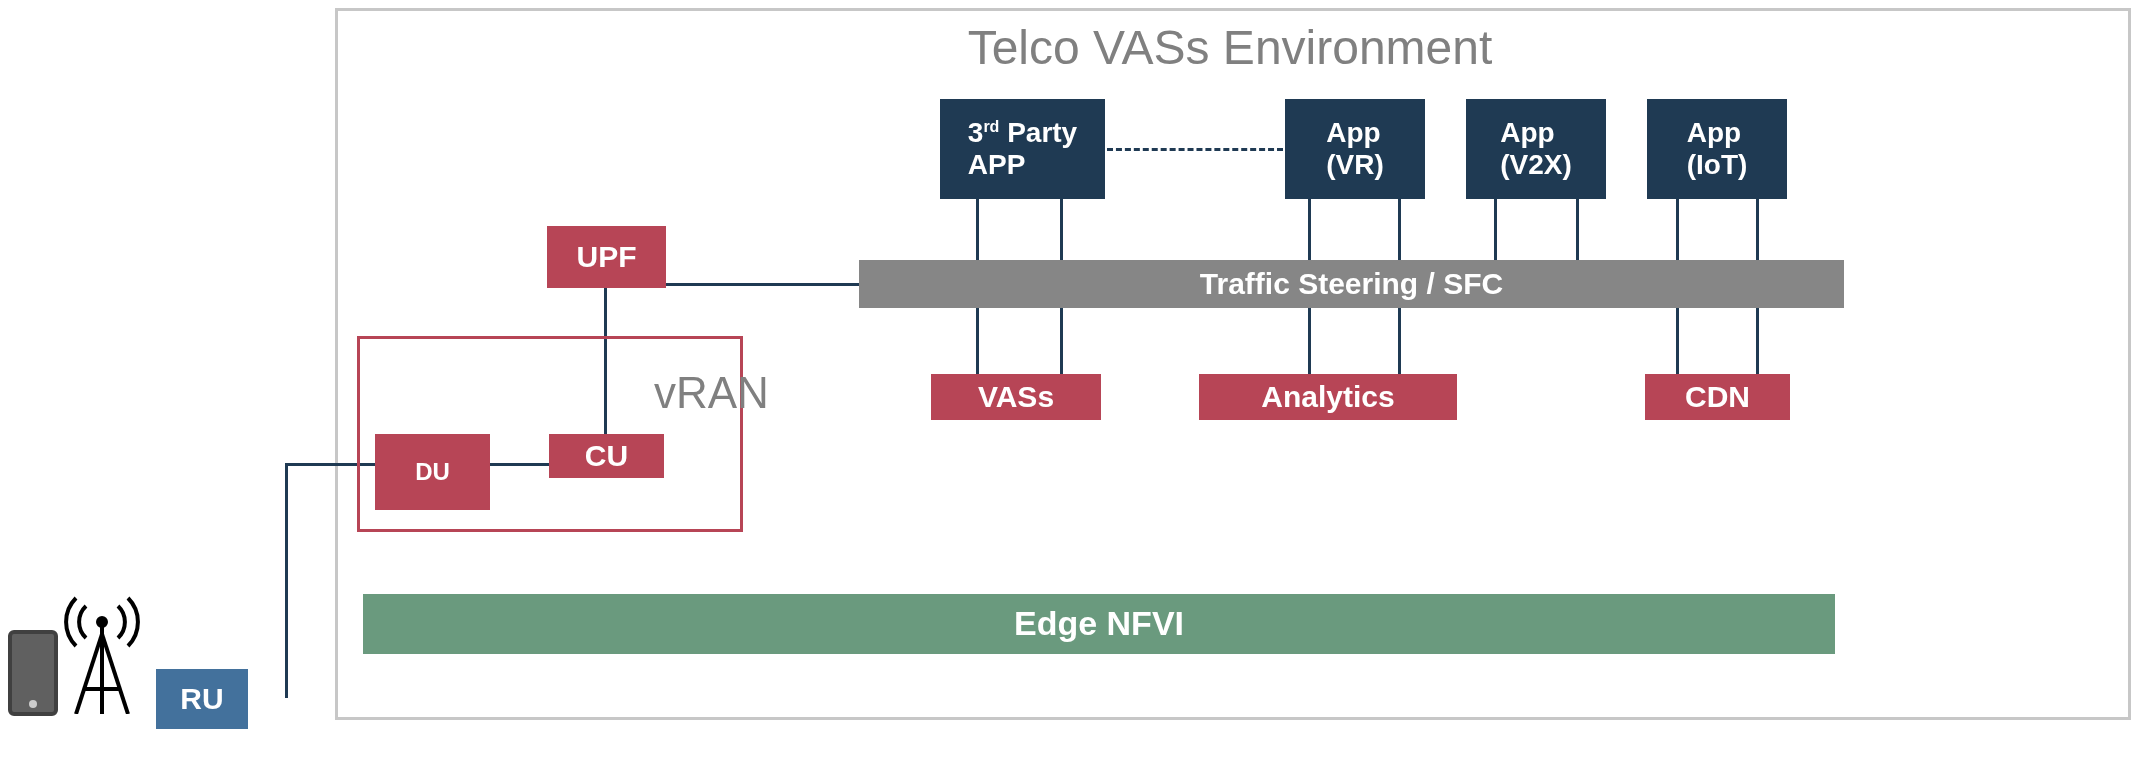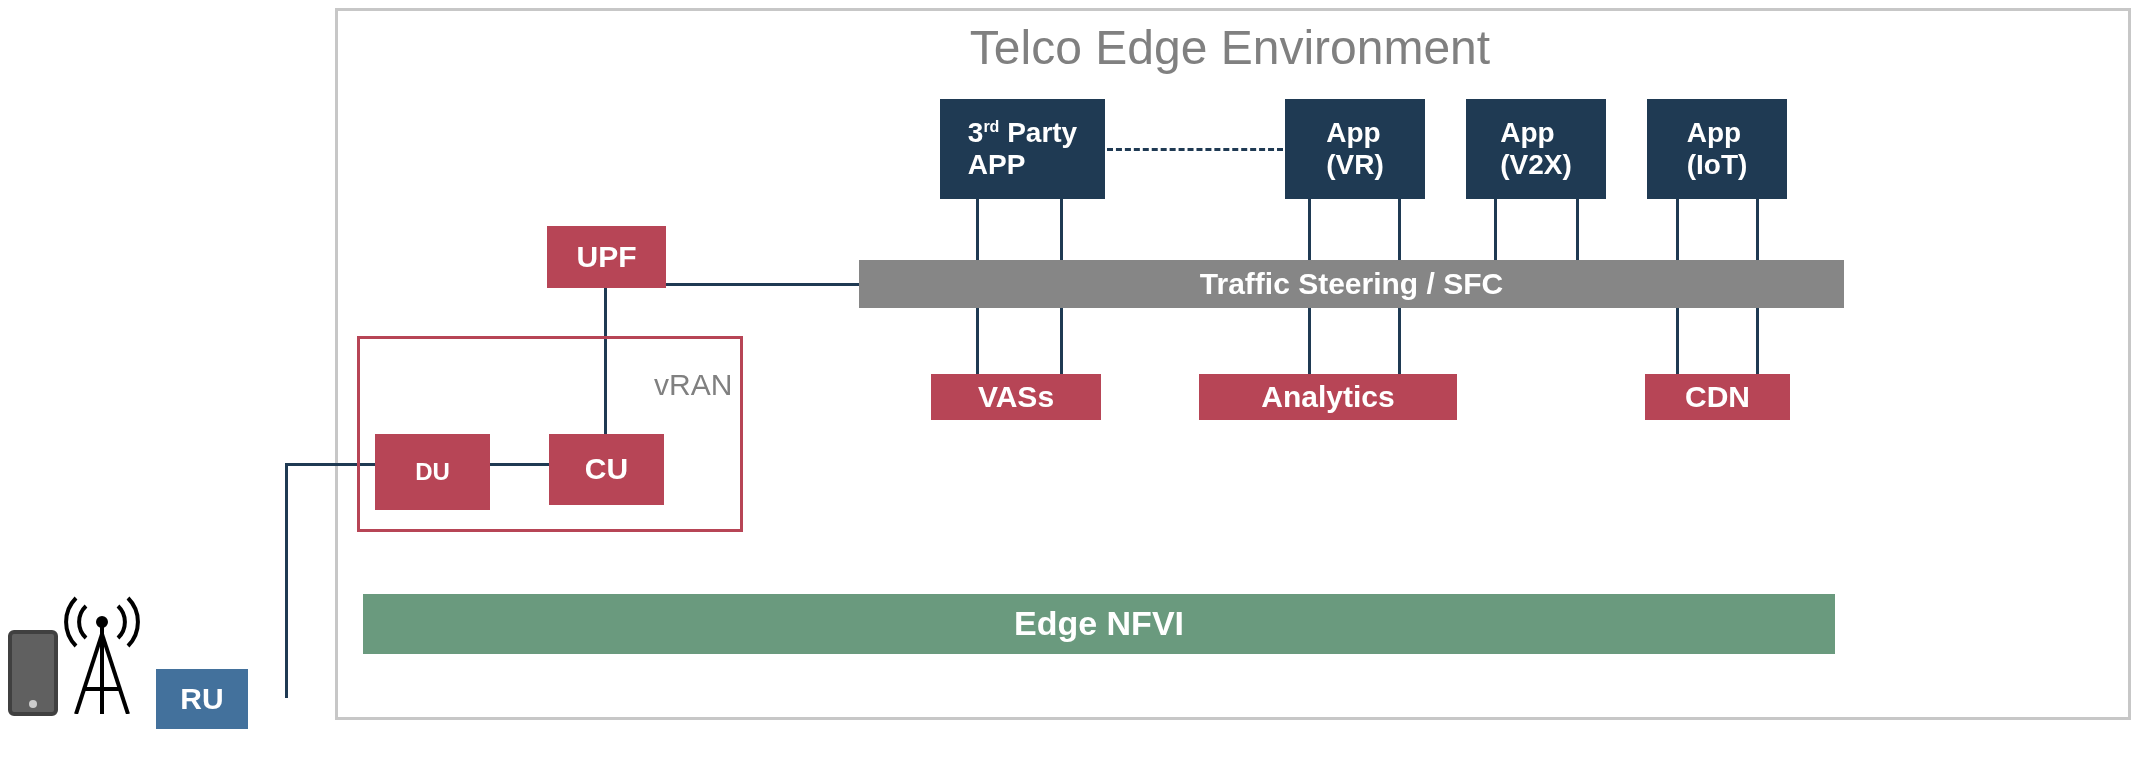--- a/index.html
+++ b/index.html
@@ -1,28 +1,28 @@
 <!DOCTYPE html>
 <html><head>
 <meta charset="utf-8">
 <style>
 html,body{margin:0;padding:0}
 body{width:2136px;height:762px;font-family:Arial,Helvetica,sans-serif;position:relative;background:#fff}
 .frame{position:absolute;left:335px;top:8px;width:1790px;height:706px;border:3px solid #c7c7c7}
 .title{position:absolute;left:700px;top:20px;width:1060px;text-align:center;font-size:48px;color:#808080}
 .vran-frame{position:absolute;left:357px;top:336px;width:380px;height:190px;border:3px solid #b74556}
-.vran-label{position:absolute;left:654px;top:368px;font-size:30px;color:#808080}
+.vran-label{position:absolute;left:654px;top:368px;font-size:44px;color:#808080}
 .box{position:absolute;display:flex;align-items:center;justify-content:center;font-weight:bold;color:#fff;text-align:left;line-height:1.15}
 .red{background:#b74556}
 .navy{background:#1f3a53}
 .grey{background:#868686}
 .green{background:#6a9a7e}
 .blue{background:#43719c}
 .du{left:375px;top:434px;width:115px;height:76px;font-size:24px}
-.cu{left:549px;top:434px;width:115px;height:71px;font-size:30px}
+.cu{left:549px;top:434px;width:115px;height:44px;font-size:30px}
 .upf{left:547px;top:226px;width:119px;height:62px;font-size:30px}
 .app{top:99px;width:140px;height:100px;font-size:28px}
 .app1{left:940px;width:165px}
 .app2{left:1285px}
 .app3{left:1466px}
 .app4{left:1647px}
 .sup{font-size:16px;vertical-align:super}
 .sfc{left:859px;top:260px;width:985px;height:48px;font-size:30px}
 .svc{top:374px;height:46px;font-size:30px}
 .vass{left:931px;width:170px}
@@ -32,21 +32,21 @@
 .ru{left:156px;top:669px;width:92px;height:60px;font-size:30px}
 .elbow{position:absolute;border:0 solid #1f3a53}
 .phone{position:absolute;left:8px;top:630px;width:42px;height:78px;border:4px solid #404040;border-radius:6px;background:#606060}
 .phone-btn{position:absolute;left:50%;bottom:4px;width:8px;height:8px;margin-left:-4px;border-radius:50%;background:#ccc}
 .tower{position:absolute;left:62px;top:594px;width:80px;height:120px}
 </style>
 </head>
 <body>
 
 <div class="frame"></div>
-<div class="title">Telco Edge Environment</div>
+<div class="title">Telco VASs Environment</div>
 
 <div class="elbow" style="left:666px;top:283px;width:193px;height:0;border-top-width:3px"></div>
 
 <div class="elbow" style="left:604px;top:288px;width:0;height:146px;border-left-width:3px"></div>
 
 <div class="elbow" style="left:490px;top:463px;width:59px;height:0;border-top-width:3px"></div>
 
 <div class="elbow" style="left:285px;top:463px;width:90px;height:232px;border-left-width:3px;border-top-width:3px"></div>
 
 <div class="elbow" style="left:1107px;top:148px;width:176px;height:0;border-top:3px dashed #1f3a53"></div>

